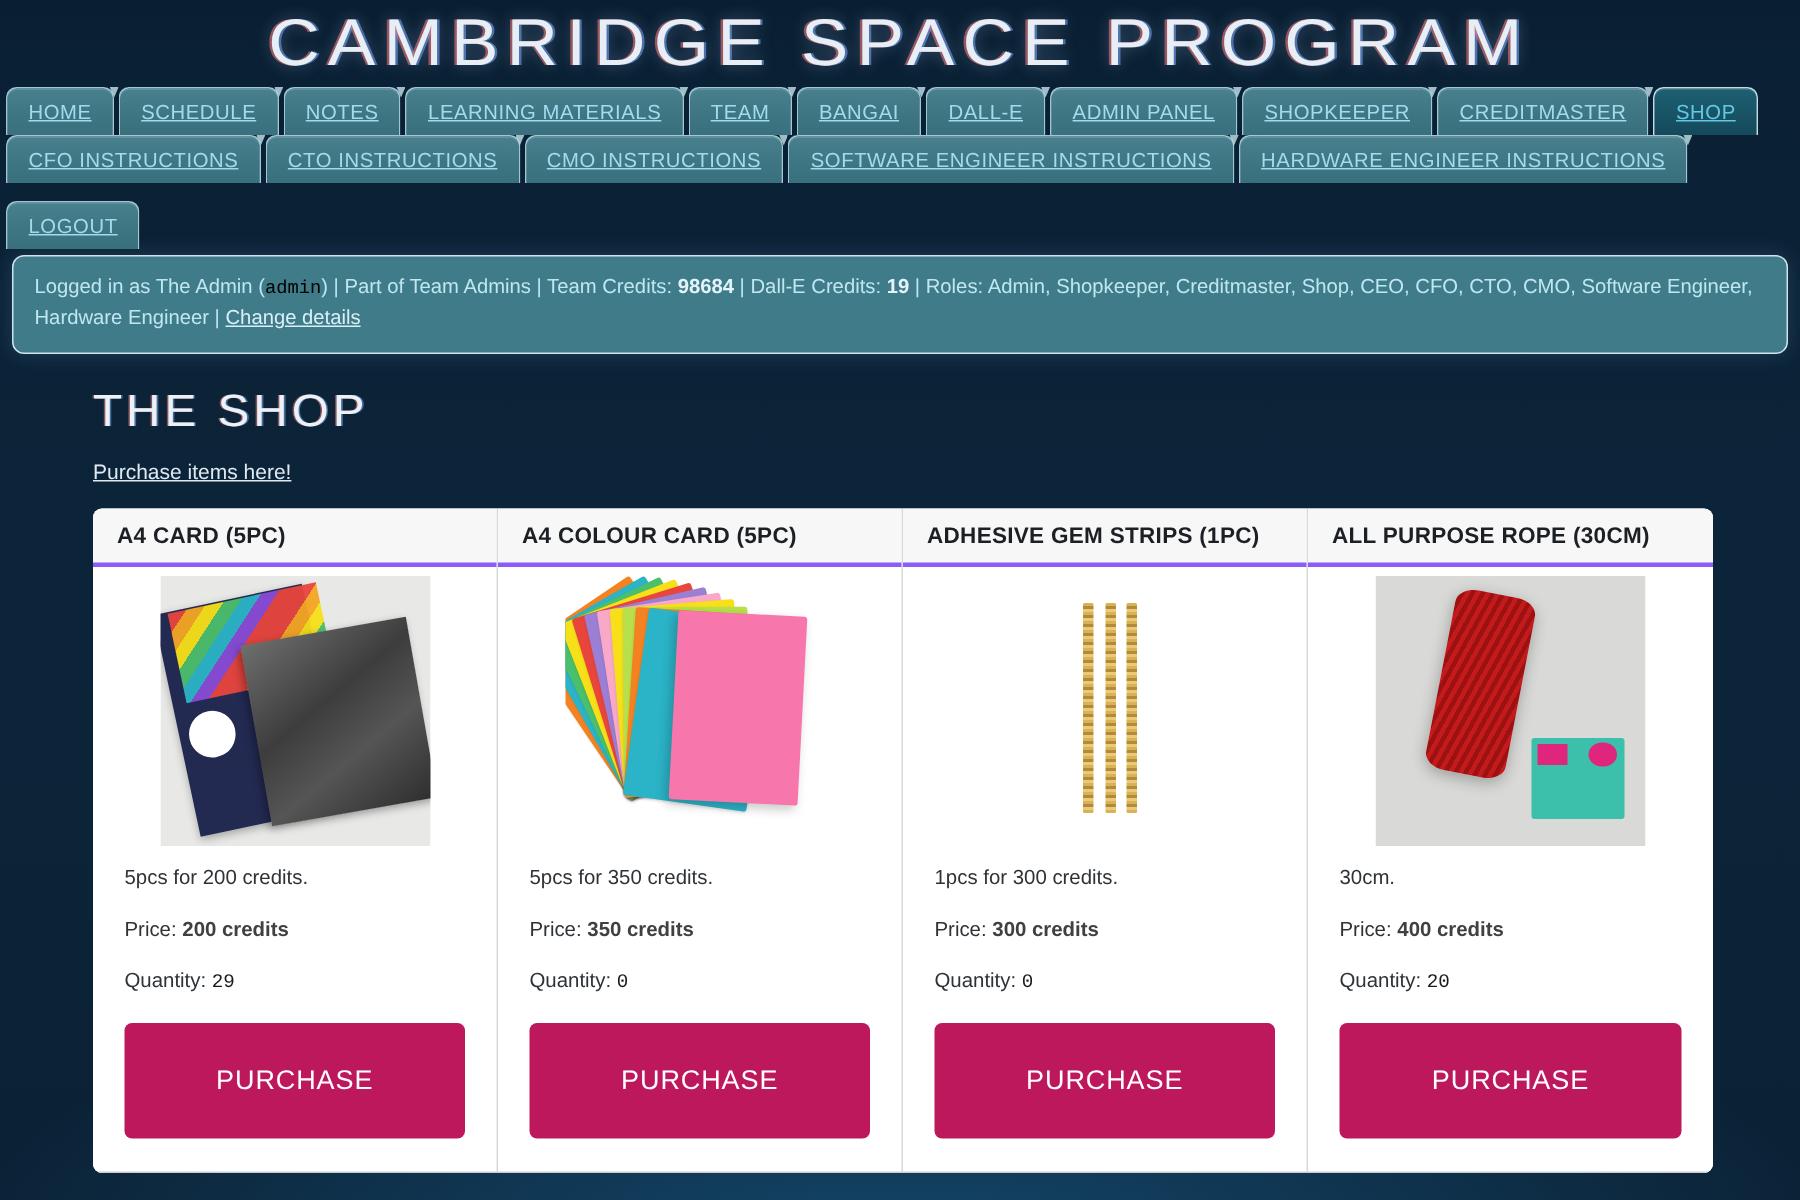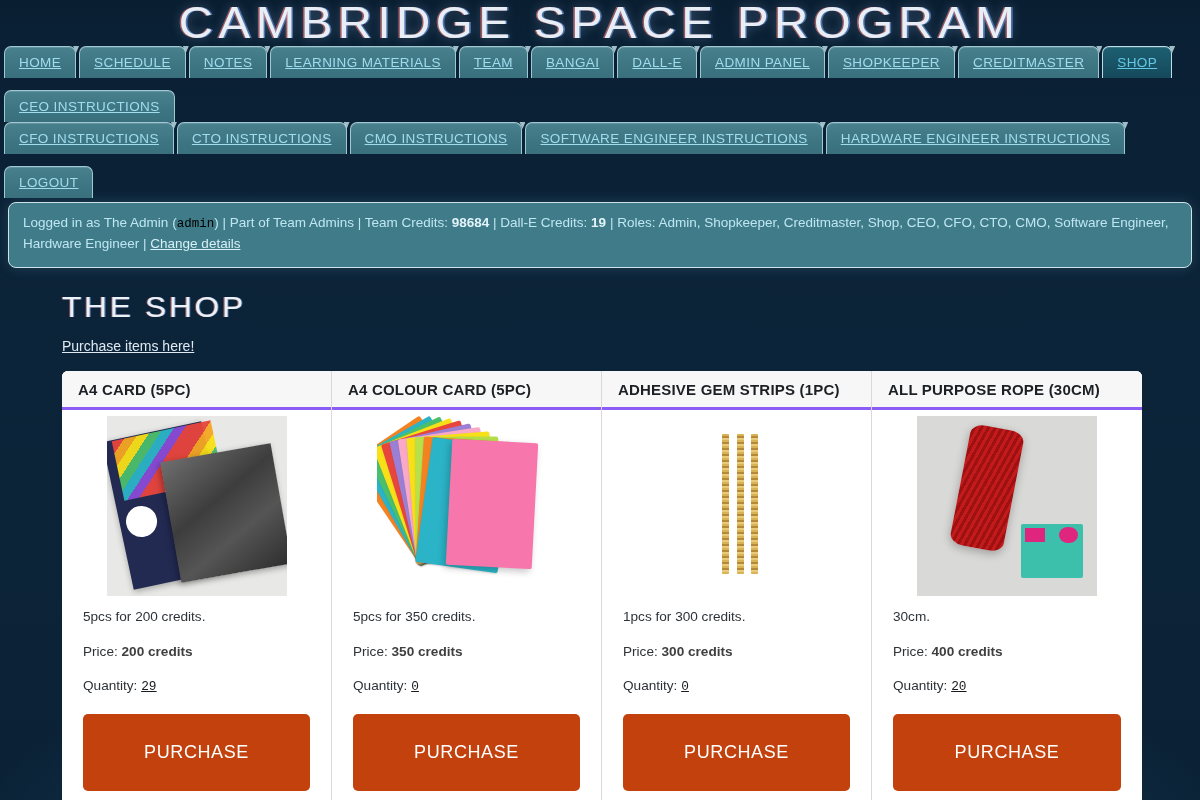--- a/index.html
+++ b/index.html
@@ -17,21 +17,21 @@
     width: 1200px;
     height: 800px;
     background:
       radial-gradient(ellipse 900px 300px at 50% 105%, #14486b 0%, rgba(20,72,107,0) 70%),
       linear-gradient(180deg, #0a1f33 0%, #0c2439 45%, #0b2236 100%);
     overflow: hidden;
   }
 
   
   .masthead {
-    height: 46px;
+    height: 58px;
     display: flex;
     align-items: center;
     justify-content: center;
     background: linear-gradient(180deg, #0a1e31 0%, #0a2135 100%);
   }
   .site-title {
     font-family: "Liberation Sans", sans-serif;
     font-size: 44px;
     letter-spacing: 5px;
     color: #e8eef5;
@@ -191,27 +191,26 @@
     font-size: 13.6px;
     color: #2e3338;
     margin-bottom: 18px;
     line-height: 1.2;
   }
   .card-line b { font-weight: 700; color: #404040; margin-top: 24px; }
   .card-line .qty {
     font-family: "Liberation Mono", monospace;
     font-size: 12.8px;
     color: #16191d;
-    text-decoration: underline;
   }
 
   .btn-purchase {
     display: block;
     margin: 2px 21px 22px 21px;
-    background: #c2410c;
+    background: #be185d;
     color: #ffffff;
     border: none;
     border-radius: 5px;
     height: 77px;
     font-size: 18px;
     letter-spacing: .6px;
     text-transform: uppercase;
     cursor: pointer;
     font-family: "Liberation Sans", sans-serif;
   }
@@ -306,21 +305,20 @@
         <a class="tab" href="#">Schedule</a>
         <a class="tab" href="#">Notes</a>
         <a class="tab" href="#">Learning Materials</a>
         <a class="tab" href="#">Team</a>
         <a class="tab" href="#">Bangai</a>
         <a class="tab" href="#">Dall-E</a>
         <a class="tab" href="#">Admin Panel</a>
         <a class="tab" href="#">Shopkeeper</a>
         <a class="tab" href="#">Creditmaster</a>
         <a class="tab active" href="#">Shop</a>
-        <a class="tab" href="#">CEO Instructions</a>
       </div>
     <div class="navrow" id="nav-row-1">
         <a class="tab" href="#">CFO Instructions</a>
         <a class="tab" href="#">CTO Instructions</a>
         <a class="tab" href="#">CMO Instructions</a>
         <a class="tab" href="#">Software Engineer Instructions</a>
         <a class="tab" href="#">Hardware Engineer Instructions</a>
         <a class="tab" href="#">Logout</a>
       </div>
   </div>

